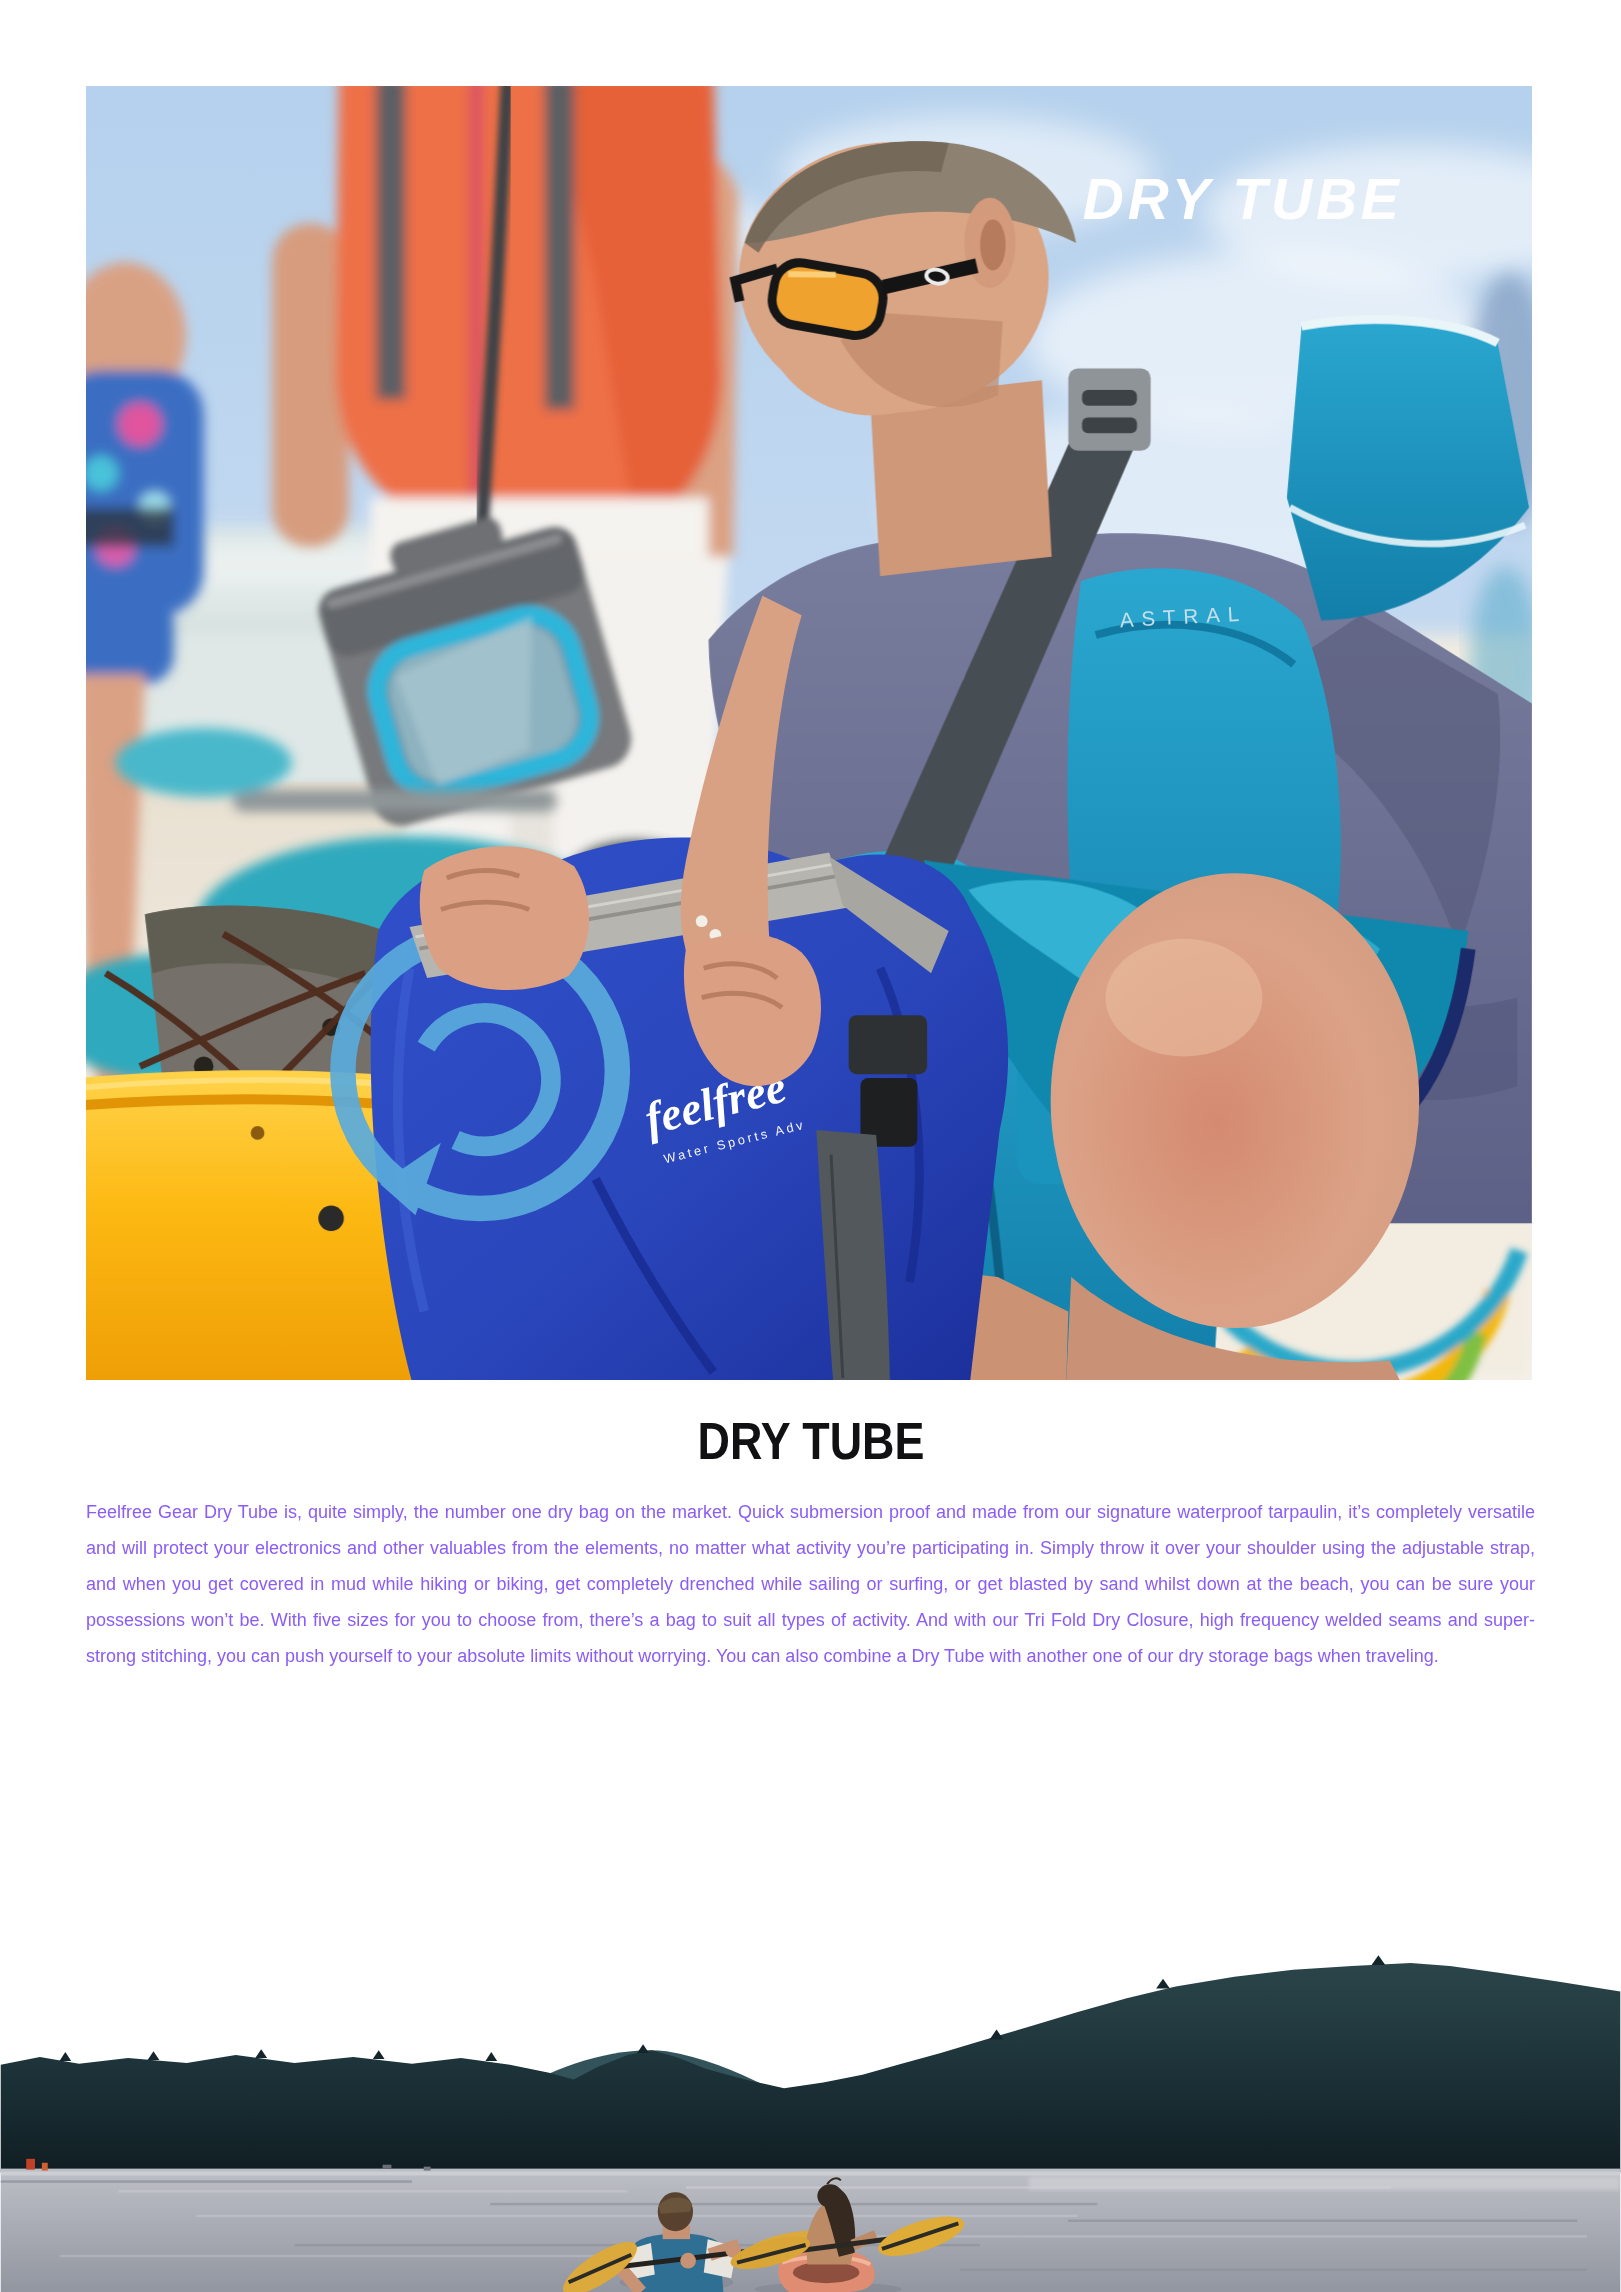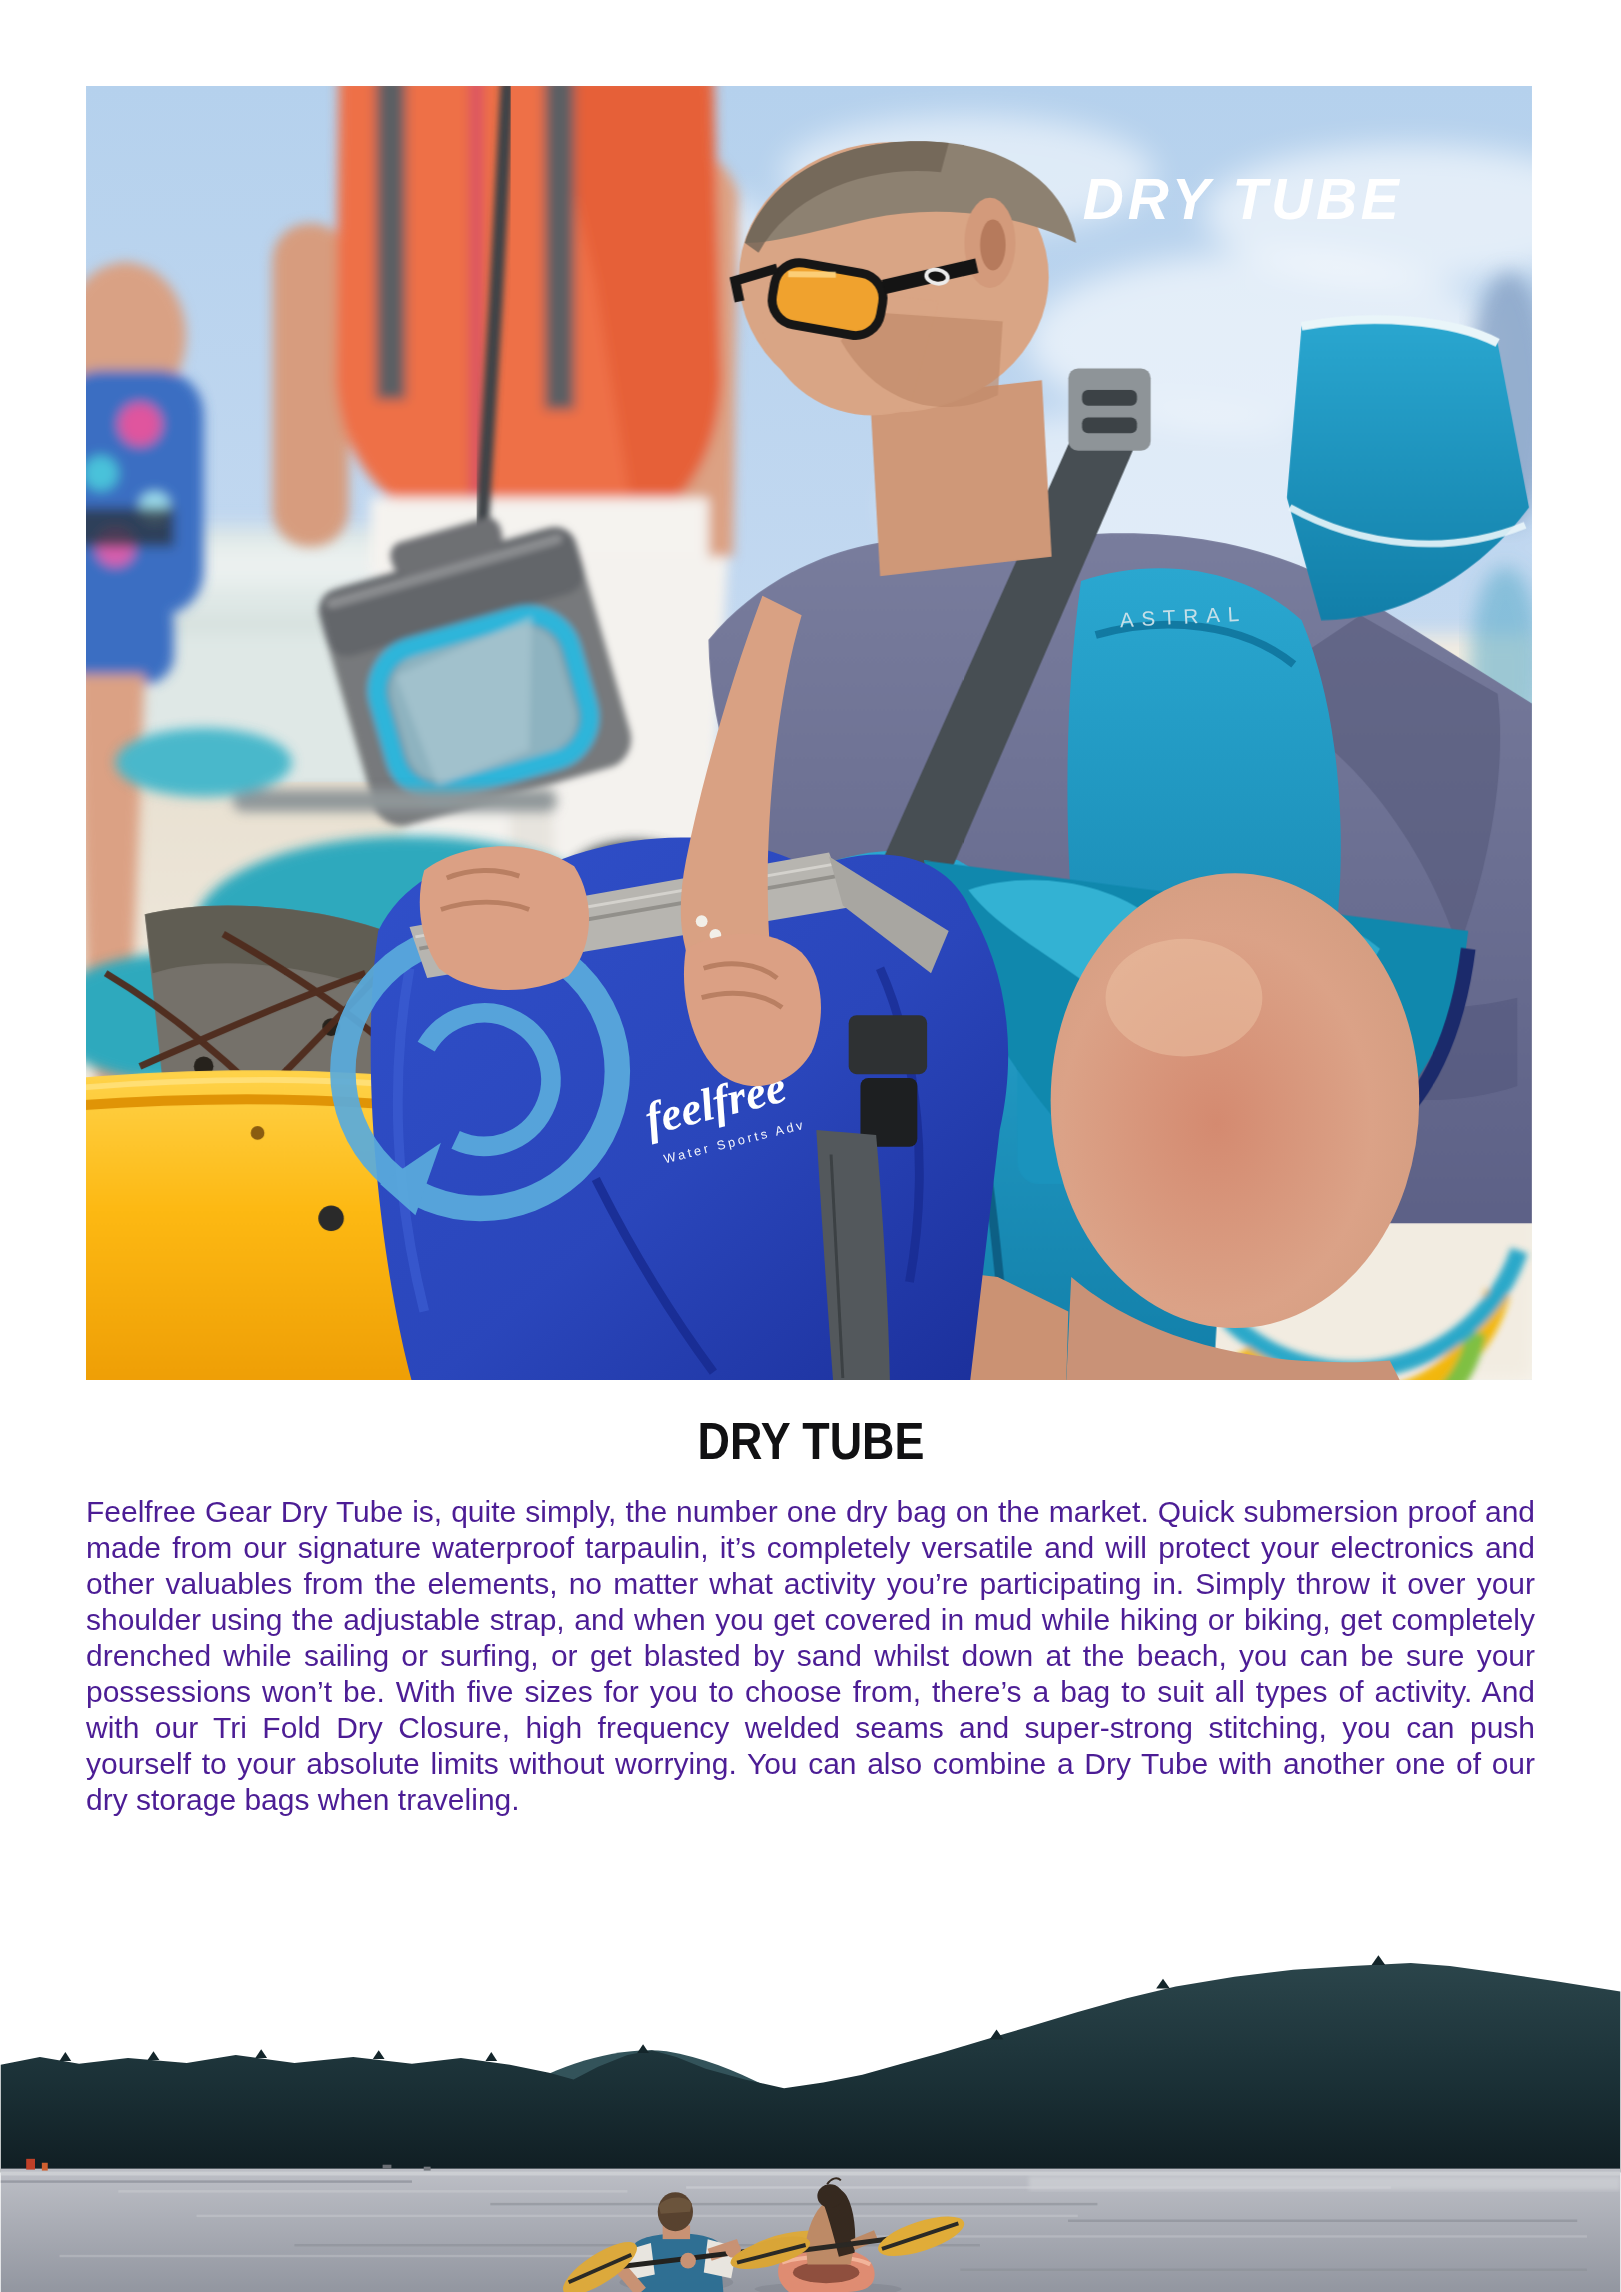--- a/index.html
+++ b/index.html
@@ -4,22 +4,22 @@
 <style>
   html,body{margin:0;padding:0;background:#ffffff;}
   .page{position:relative;width:1621px;height:2293px;background:#fff;overflow:hidden;
         font-family:"Liberation Sans",sans-serif;}
   .hero{position:absolute;left:86px;top:86px;width:1446px;height:1294px;overflow:hidden;}
   .hero svg{display:block;}
   .article{position:absolute;left:86px;top:1415px;width:1449px;text-align:center;}
   .article h1{margin:0;font-size:51px;line-height:1.05;font-weight:bold;color:#111113;}
   .article h1 span{display:inline-block;transform:scaleX(0.88);transform-origin:center;
                    letter-spacing:0px;}
-  .article p{margin:25.5px 0 0 0;text-align:justify;font-size:30px;line-height:36px;
-             color:#4c1d95;}
+  .article p{margin:25.5px 0 0 0;text-align:justify;font-size:18px;line-height:36px;
+             color:#8b5cf6;}
   .footer-photo{position:absolute;left:0;top:1822px;width:1621px;height:470px;overflow:hidden;}
   .footer-photo svg{display:block;}
 </style>
 </head>
 <body>
 
 <div class="page">
 
   <div class="hero">
   <svg width="1446" height="1294" viewBox="0 0 1475 1320">

